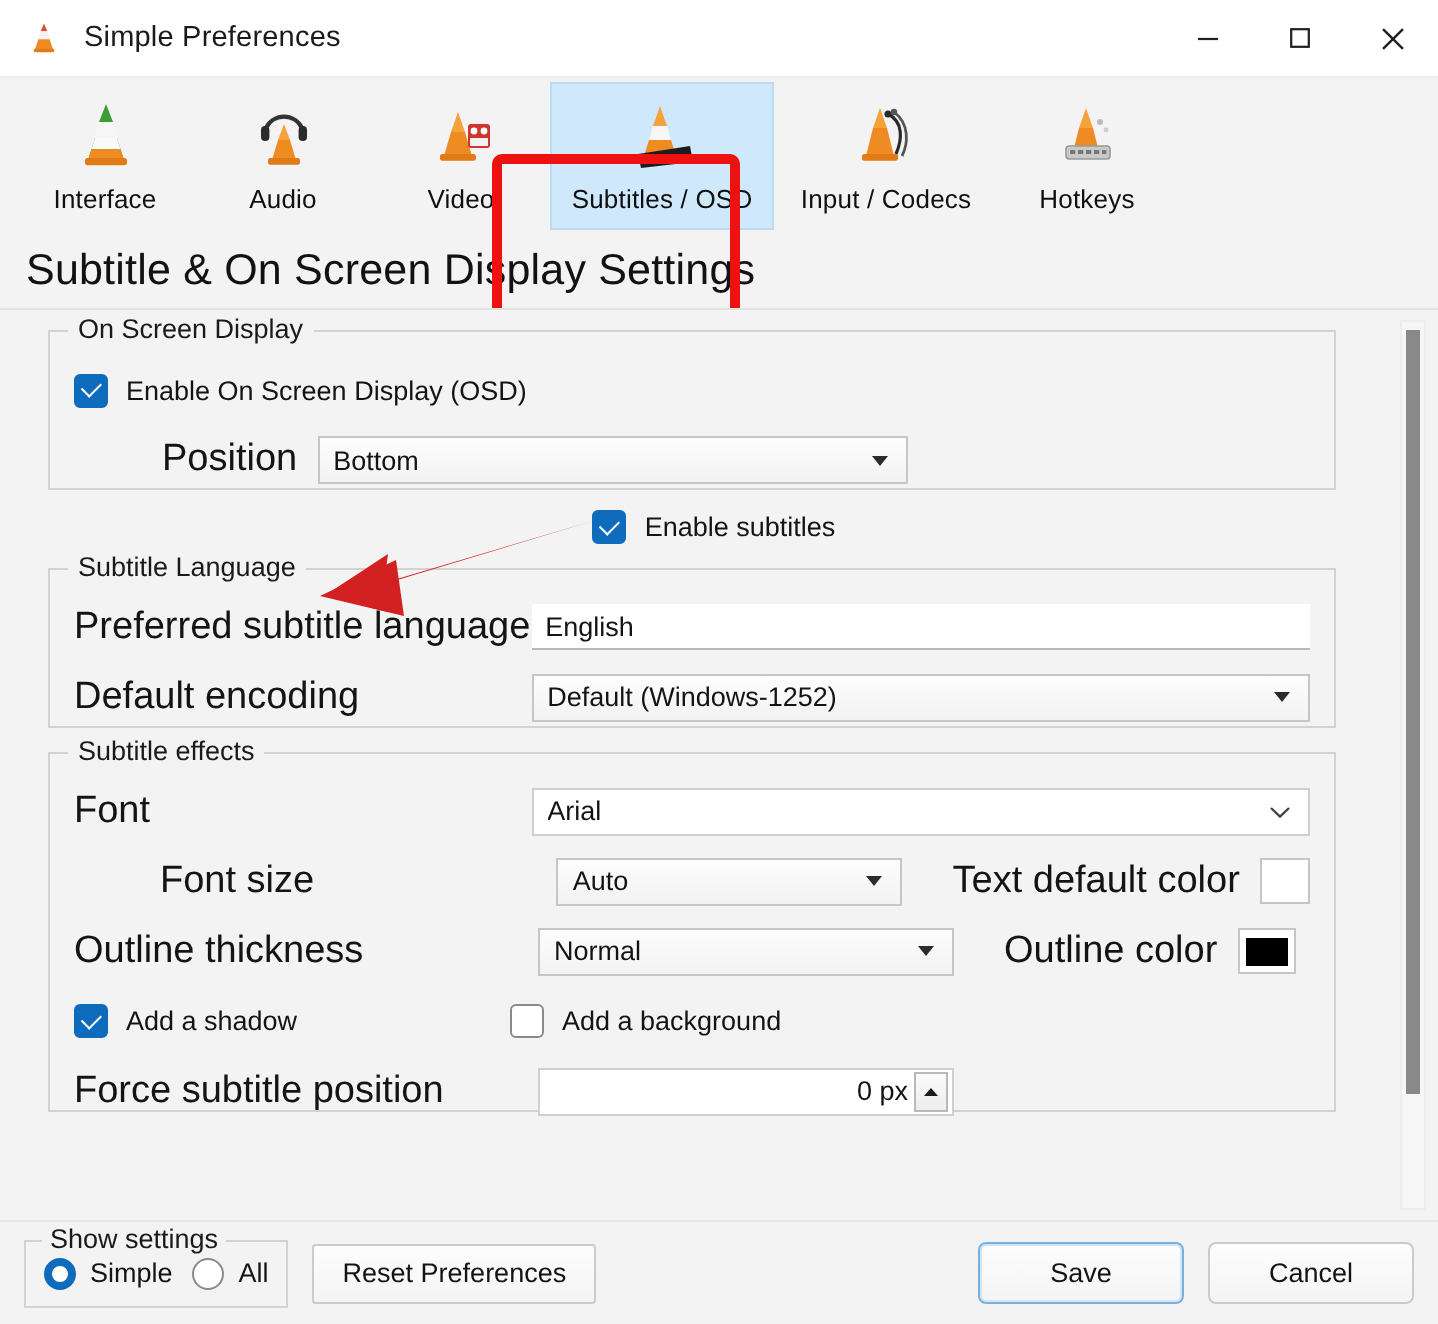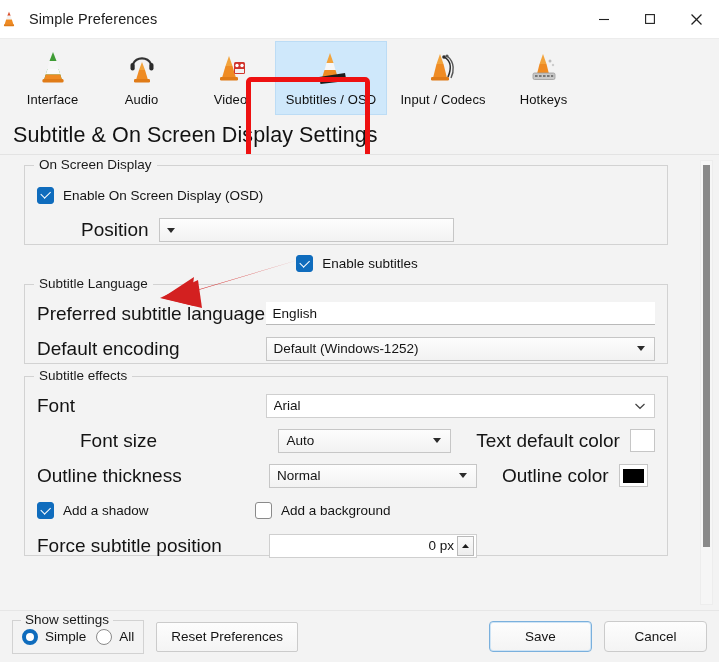--- a/index.html
+++ b/index.html
@@ -31,20 +31,21 @@
     height: 38px;
     background: #ffffff;
     display: flex;
     align-items: center;
     flex: 0 0 auto;
     border-bottom: 1px solid #ececec;
   }
   .title-left {
     display: flex;
     align-items: center;
+    padding-left: 13px;
     gap: 11px;
     flex: 1 1 auto;
     min-width: 0;
   }
   .app-icon {
     width: 18px;
     height: 18px;
     flex: 0 0 auto;
     position: relative;
   }
@@ -536,20 +537,21 @@
         <div class="row">
           <label class="cb">
             <span class="cb-box checked"></span>
             <span class="cb-label">Enable On Screen Display (OSD)</span>
           </label>
         </div>
 
         <div class="row">
           <span class="field-label" style="margin-left:44px;">Position</span>
           <div class="combo flat" style="width:295px; margin-left:10px;">
+            <span class="val">Bottom</span>
             <span class="tri"></span>
           </div>
         </div>
       </div>
 
       <div style="margin:9px 0 0 24px;text-align:center;">
         <label class="cb">
           <span class="cb-box checked"></span>
           <span class="cb-label">Enable subtitles</span>
         </label>

